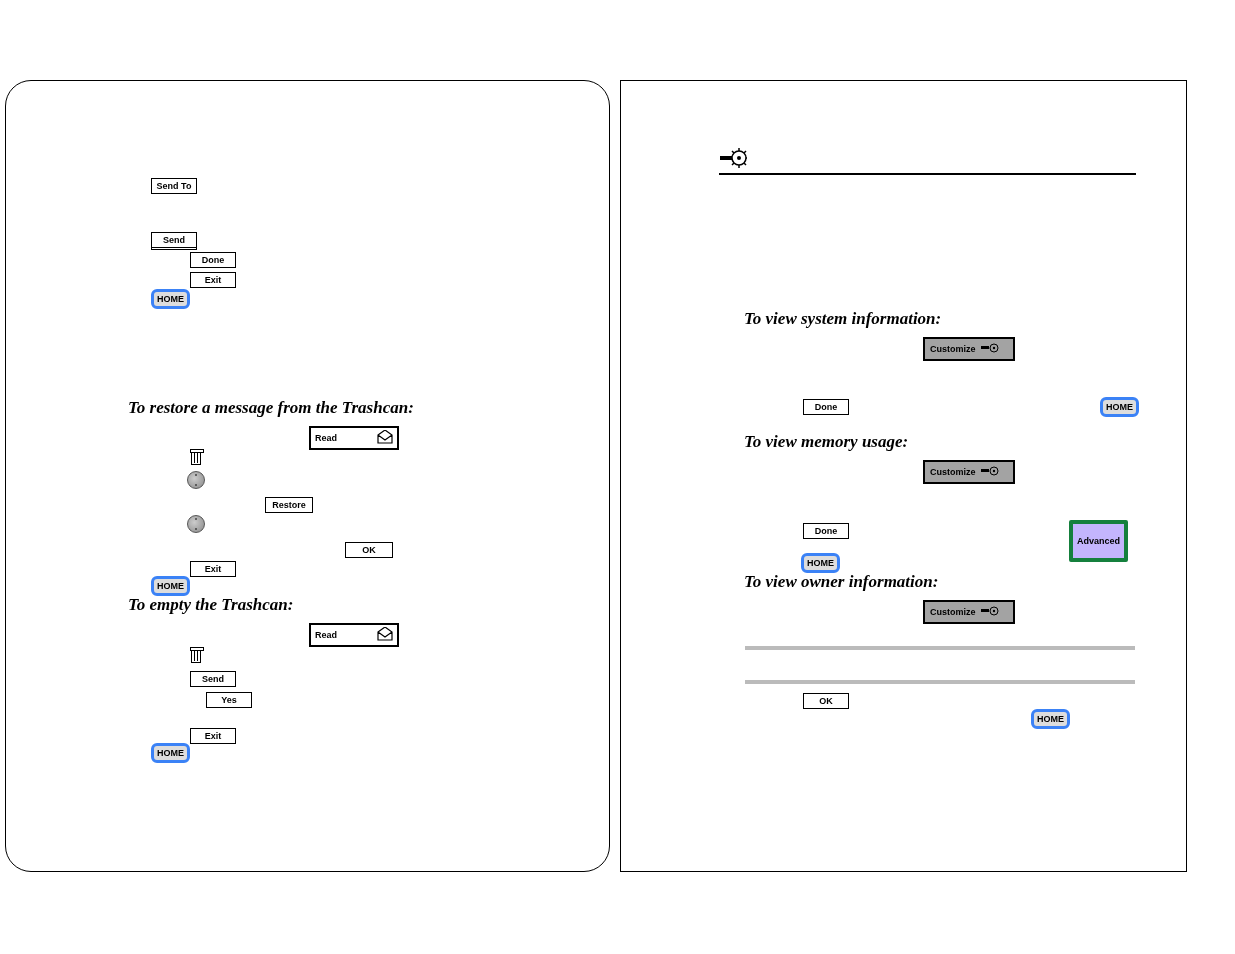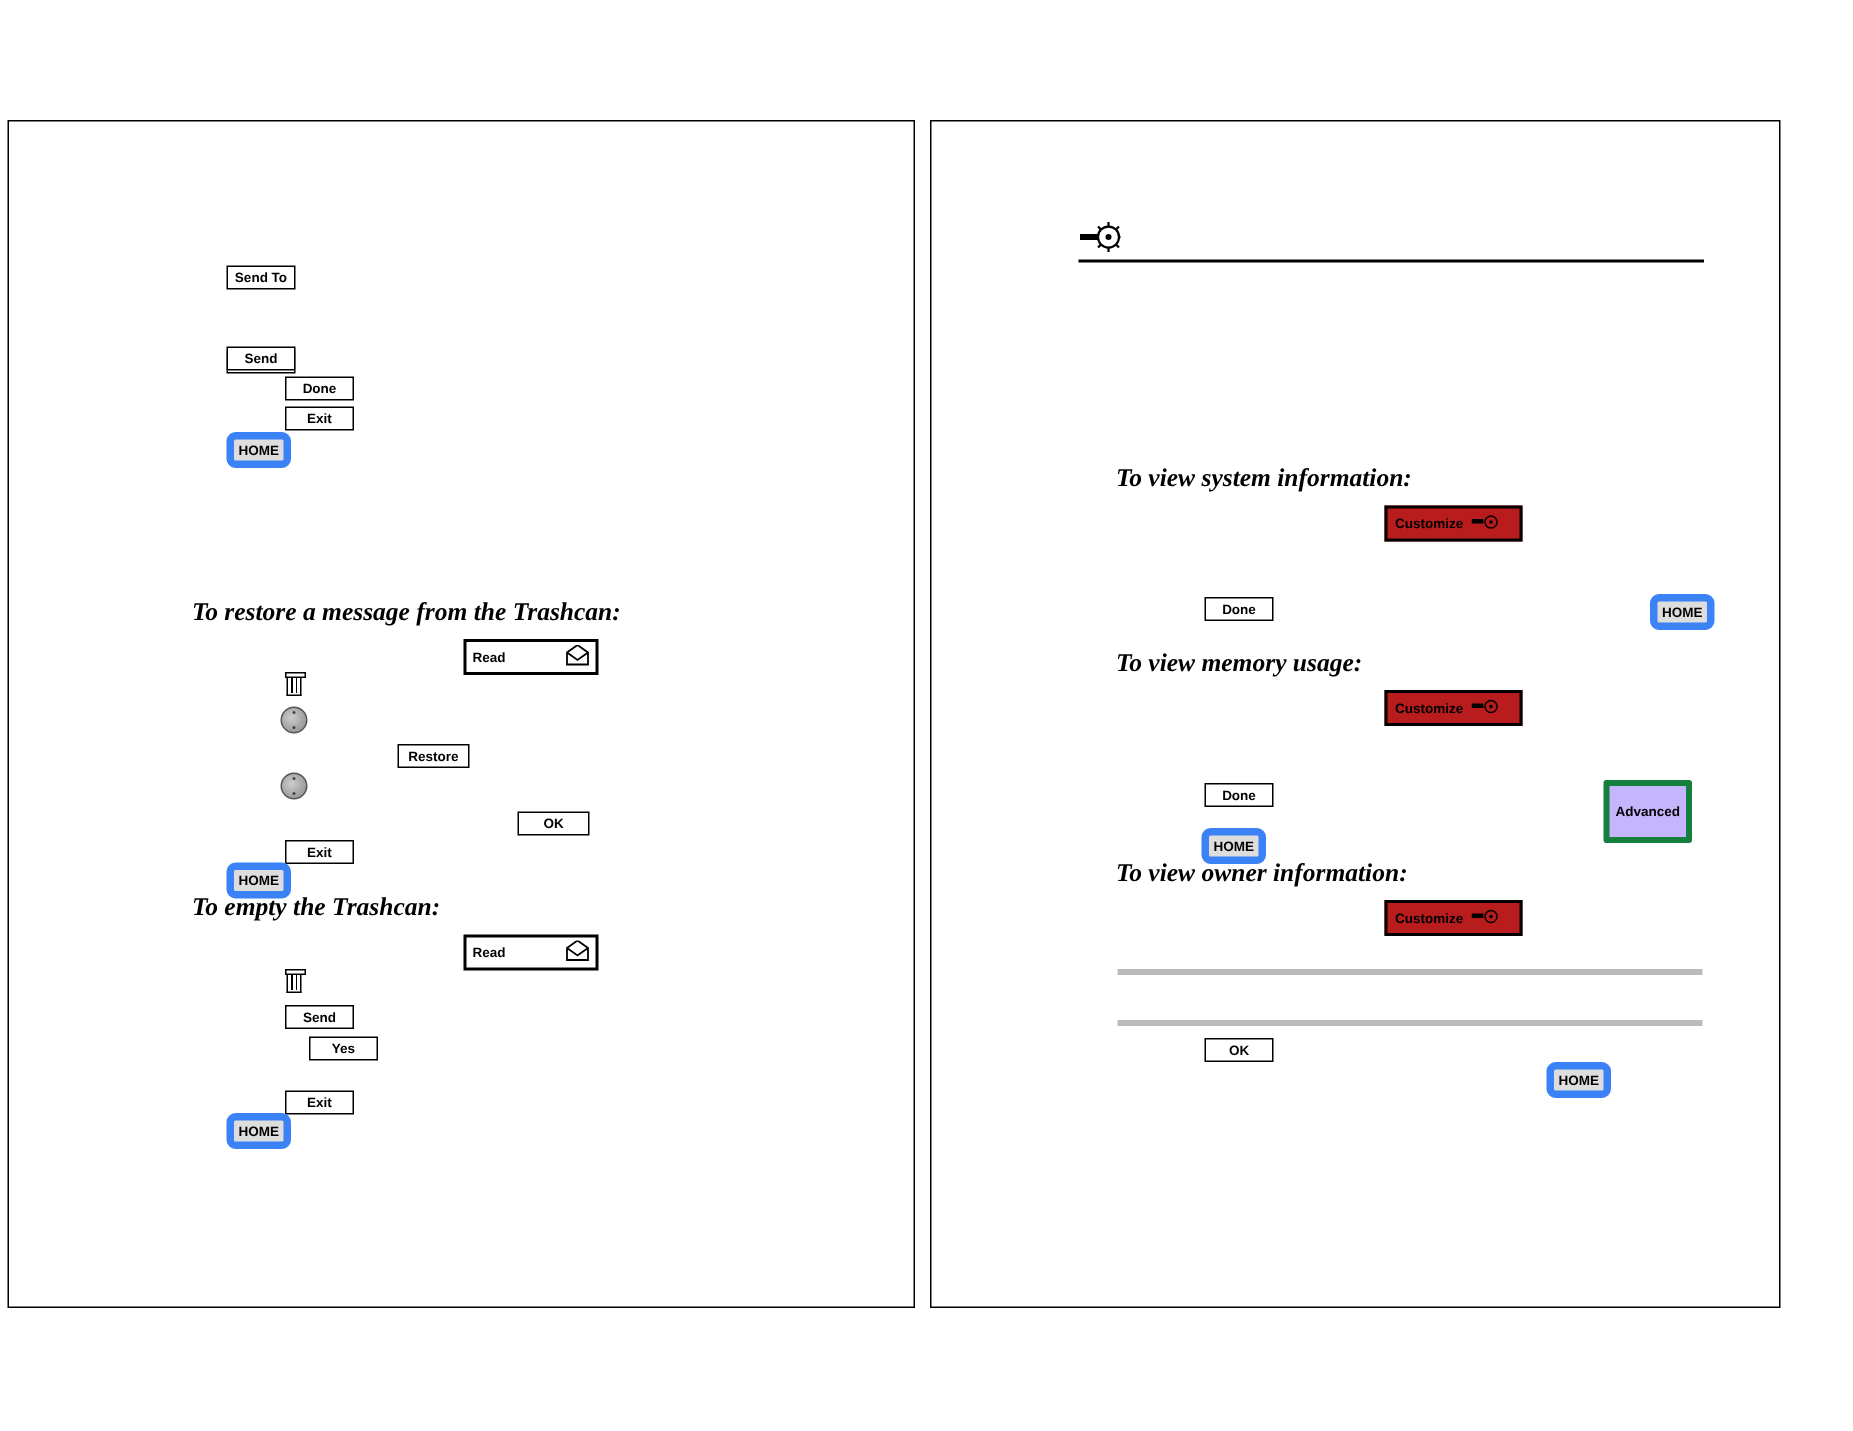--- a/index.html
+++ b/index.html
@@ -1,38 +1,38 @@
 <!DOCTYPE html>
 <html><head>
   <meta charset="utf-8">
   <style>
     * { box-sizing: border-box; margin: 0; padding: 0; }
     body { background: #fff; font-family: "Times New Roman", serif; width: 1235px; height: 954px; position: relative; }
     .page { position: absolute; top: 80px; border: 1px solid #000; background: #fff; }
-    .page.left { left: 5px; width: 605px; height: 792px; }
+    .page.left { left: 5px; width: 605px; height: 792px; border-radius: 26px; }
     .page.right { left: 620px; width: 567px; height: 792px; }
 
     .btn {
       display: inline-block;
       border: 1px solid #000;
       background: #fff;
       font-family: Arial, sans-serif;
       font-size: 9px;
       font-weight: bold;
       text-align: center;
       line-height: 12px;
       padding: 1px 0;
       min-height: 14px;
     }
     .btn.w46 { width: 46px; }
     .btn.w48 { width: 48px; }
 
     .home-btn {
       display: inline-block;
-      border: 5px solid #3b82f6;
+      border: 3px solid #3b82f6;
       border-radius: 6px;
       background: #ddd;
       font-family: Arial, sans-serif;
       font-size: 9px;
       font-weight: bold;
       padding: 2px 3px;
       line-height: 10px;
     }
 
     .read-btn {
@@ -46,21 +46,21 @@
       width: 90px;
       height: 24px;
       padding: 0 4px;
       justify-content: space-between;
     }
 
     .customize-btn {
       display: inline-flex;
       align-items: center;
       border: 2px solid #000;
-      background: #b91c1c;
+      background: #a3a3a3;
       font-family: Arial, sans-serif;
       font-size: 9px;
       font-weight: bold;
       width: 92px;
       height: 24px;
       padding: 0 14px 0 5px;
       justify-content: space-between;
     }
 
     .advanced-btn {

